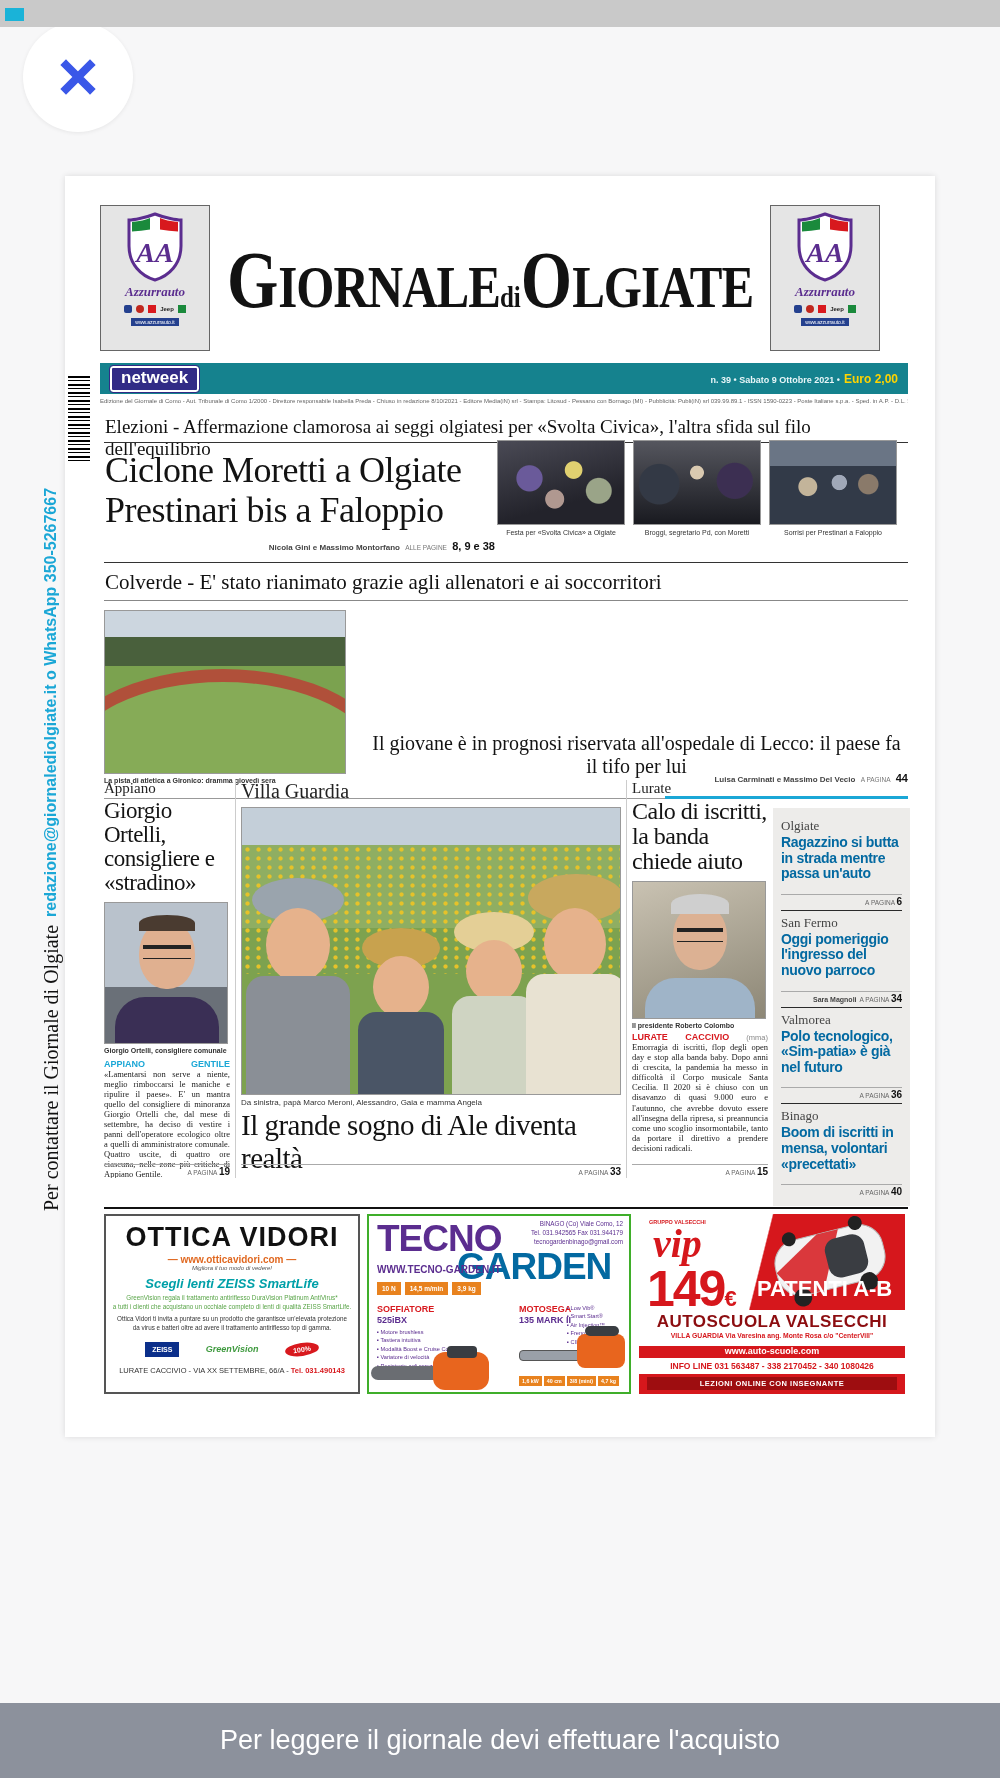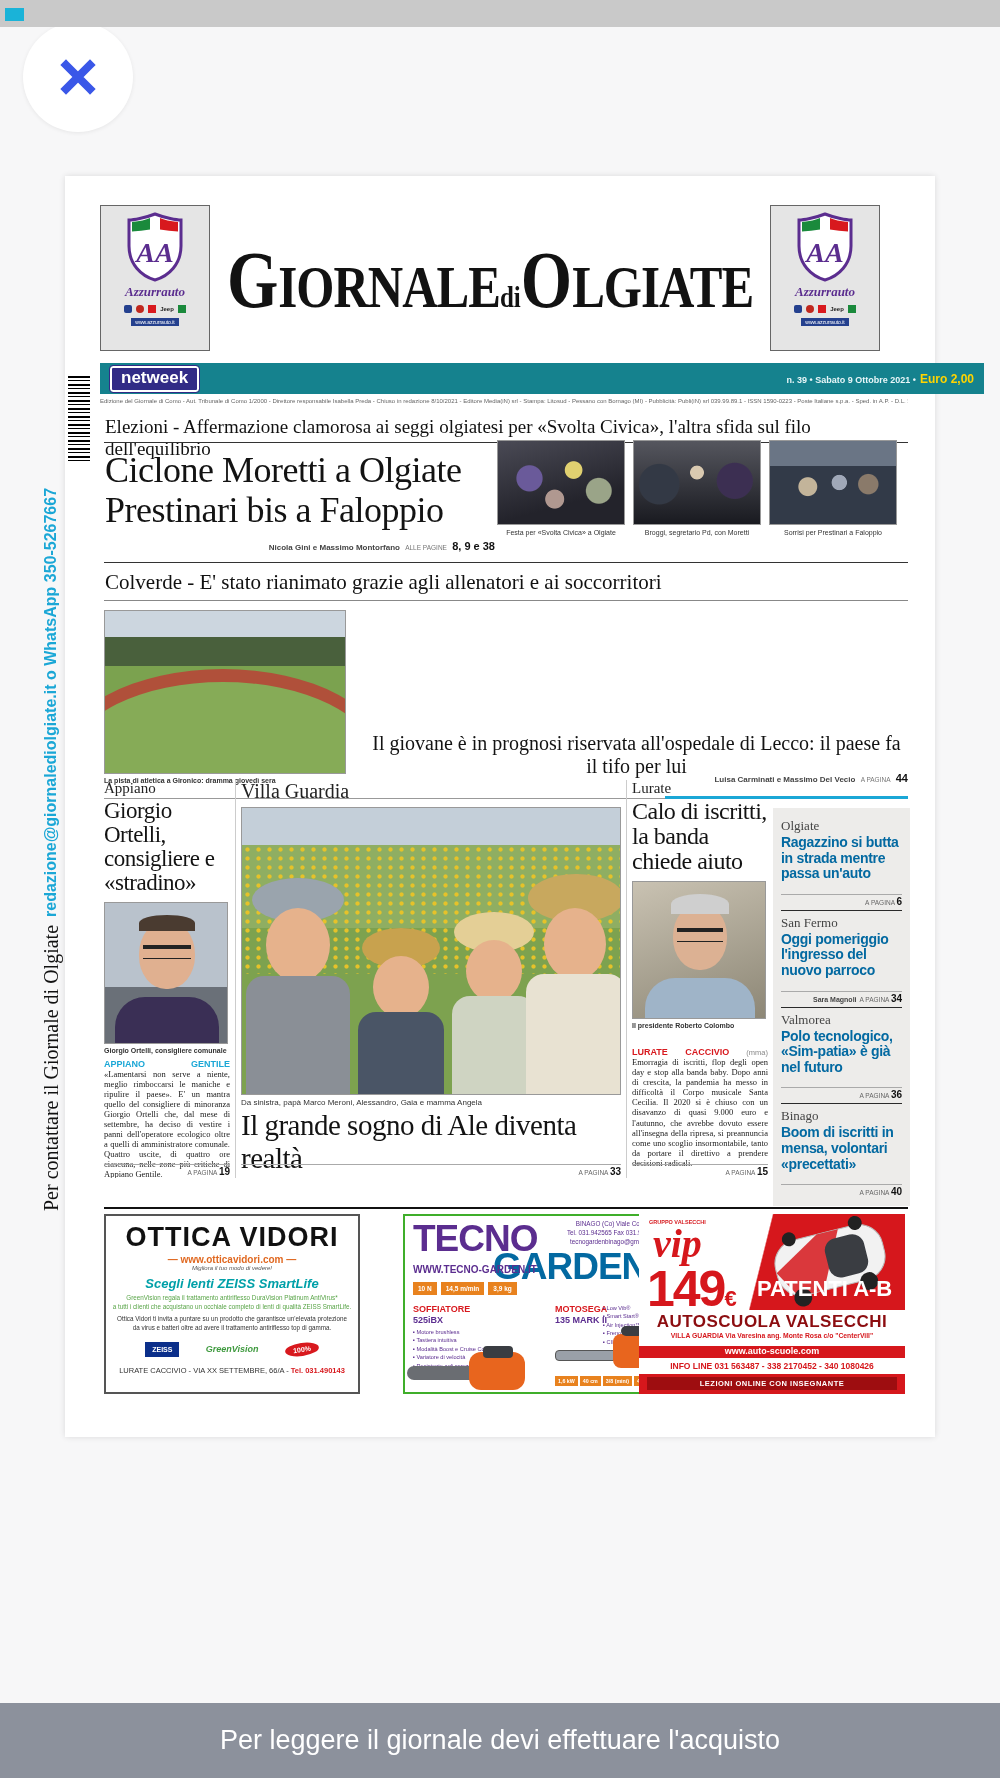--- a/index.html
+++ b/index.html
@@ -27,21 +27,21 @@
   .lg-sq{width:8px;height:8px;display:inline-block;}
   .lg-jeep{font-family:"Liberation Sans",sans-serif;font-size:6px;font-weight:bold;color:#222;}
   .logo-url{margin-top:4px;background:#24408e;color:#fff;font-family:"Liberation Sans",sans-serif;
             font-size:5px;padding:1px 4px;white-space:nowrap;}
   .mast-title{position:absolute;left:150px;top:48px;width:550px;height:112px;line-height:112px;
               text-align:center;font-weight:bold;color:#121212;transform:scaleY(1.22);white-space:nowrap;}
   .mast-big{font-size:66px;}
   .mast-small{font-size:49px;letter-spacing:-1px;}
   .mast-di{font-size:25px;}
   
-  .netweek-bar{position:absolute;left:35px;top:187px;width:884px;height:31px;background:#15828e;
+  .netweek-bar{position:absolute;left:35px;top:187px;width:808px;height:31px;background:#15828e;
                display:flex;align-items:center;justify-content:space-between;padding:0 10px;box-sizing:border-box;}
   .netweek-logo{background:#312b86;border:2px solid #fff;outline:1px solid #312b86;color:#fff;
                 font-family:"Liberation Sans",sans-serif;font-weight:bold;font-size:17px;
                 padding:0 9px 2px 9px;border-radius:3px;line-height:20px;}
   .issue{font-family:"Liberation Sans",sans-serif;font-size:9px;color:#e8f6f8;font-weight:bold;}
   .price{color:#ffd400;font-size:12px;font-weight:bold;margin-left:4px;}
   .imprint{position:absolute;left:35px;top:222px;width:808px;font-family:"Liberation Sans",sans-serif;
            font-size:6px;color:#666;white-space:nowrap;overflow:hidden;}
   .barcode{position:absolute;left:3px;top:200px;width:22px;height:88px;
            background:repeating-linear-gradient(to bottom,#000 0 2px,#fff 2px 4px,#000 4px 5px,#fff 5px 8px);}
@@ -120,21 +120,21 @@
   .ot-promo{color:#00a0a8;font-style:italic;font-weight:bold;font-size:13px;margin-top:5px;}
   .ot-green{color:#58a447;font-size:6.3px;margin-top:3px;line-height:1.35;}
   .ot-body{color:#333;font-size:6.3px;margin-top:4px;line-height:1.35;padding:0 10px;}
   .ot-logos{display:flex;justify-content:space-around;align-items:center;margin:7px 26px 0 26px;height:20px;}
   .ot-zeiss{background:#0b2f8a;color:#fff;font-size:7px;font-weight:bold;padding:4px 7px;}
   .ot-gv{color:#3f9a3f;font-size:9px;font-style:italic;font-weight:bold;}
   .ot-100{background:#d8191e;color:#fff;font-size:7px;font-weight:bold;padding:3px 8px;border-radius:50%;
           transform:rotate(-8deg);}
   .ot-addr{font-size:7.5px;color:#333;margin-top:7px;}
   .ot-addr b{color:#d8191e;}
-  .ad-tecno{left:302px;width:264px;border:2px solid #3fae2a;font-family:"Liberation Sans",sans-serif;margin-left:36px;}
+  .ad-tecno{left:302px;width:264px;border:2px solid #3fae2a;font-family:"Liberation Sans",sans-serif;}
   .tg-name1{position:absolute;left:8px;top:2px;font-size:37px;font-weight:bold;color:#5b2d8f;letter-spacing:-1px;}
   .tg-name2{position:absolute;left:88px;top:30px;font-size:37px;font-weight:bold;color:#0369a1;letter-spacing:-1px;}
   .tg-url{position:absolute;left:8px;top:48px;font-size:10px;font-weight:bold;color:#5b2d8f;}
   .tg-contact{position:absolute;right:6px;top:4px;font-size:6.3px;text-align:right;color:#5b2d8f;line-height:1.4;}
   .tg-chips{position:absolute;left:8px;top:66px;display:flex;gap:4px;}
   .chip{background:#e8821e;color:#fff;font-size:6.5px;font-weight:bold;padding:3px 5px;text-align:center;}
   .tg-prod{position:absolute;font-size:9px;font-weight:bold;line-height:1.2;}
   .tg-red{color:#d8191e;}.tg-purple{color:#5b2d8f;}
   .tg-feat{position:absolute;font-size:5.6px;color:#5b2d8f;line-height:1.5;}
   .tg-blower{position:absolute;left:2px;top:136px;width:150px;height:38px;}
@@ -338,21 +338,21 @@
     <div style="font-size:15px;color:#222;">Lurate</div>
     <div class="headline" style="font-size:24px;line-height:1.05;margin-top:2px;">Calo di iscritti, la banda chiede aiuto</div>
     <div class="photo" style="position:relative;left:0;top:6px;width:134px;height:138px;">
       <div class="abs" style="left:0;top:0;width:100%;height:100%;background:linear-gradient(160deg,#c9c2b2,#8d8776);"></div>
       <div class="pt-torso" style="left:12px;width:110px;height:40px;background:#9fb4c8;"></div>
       <div class="pt-face" style="left:40px;top:22px;width:54px;height:66px;background:#dcb193;"></div>
       <div class="abs" style="left:38px;top:12px;width:58px;height:20px;border-radius:50% 50% 0 0;background:#cfcfcf;"></div>
       <div class="pt-glasses" style="left:44px;top:46px;width:46px;"></div>
     </div>
     <div class="cap" style="margin-top:9px;">Il presidente Roberto Colombo</div>
-    <div class="bodytxt" style="margin-top:18px;">
+    <div class="bodytxt" style="margin-top:3px;">
       <span class="lead-red">LURATE CACCIVIO</span>
       <span class="lead-note">(mma)</span>
       <span>Emorragia di iscritti, flop degli open day e stop alla banda baby. Dopo anni di crescita, la pandemia ha messo in difficoltà il Corpo musicale Santa Cecilia. Il 2020 si è chiuso con un disavanzo di quasi 9.000 euro e l'autunno, che avrebbe dovuto essere all'insegna della ripresa, si preannuncia come uno scoglio insormontabile, tanto da portare il direttivo a prendere decisioni radicali.</span>
     </div>
     <div class="pagina abs" style="left:0;bottom:1px;width:136px;">
       <span>A PAGINA</span> <b>15</b>
     </div>
   </div>
 
   <div class="briefs">

